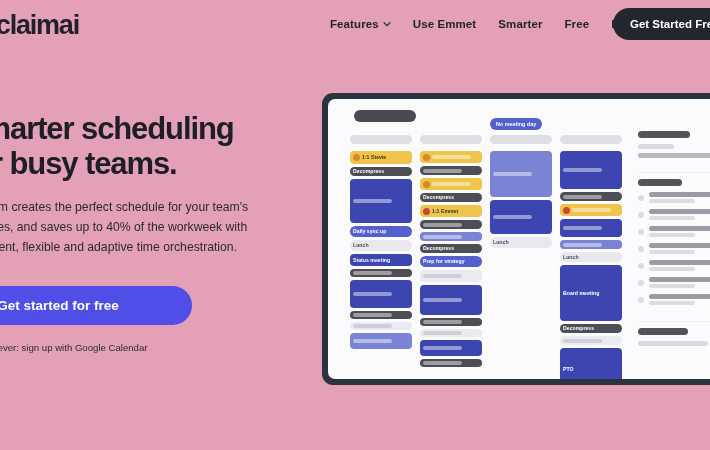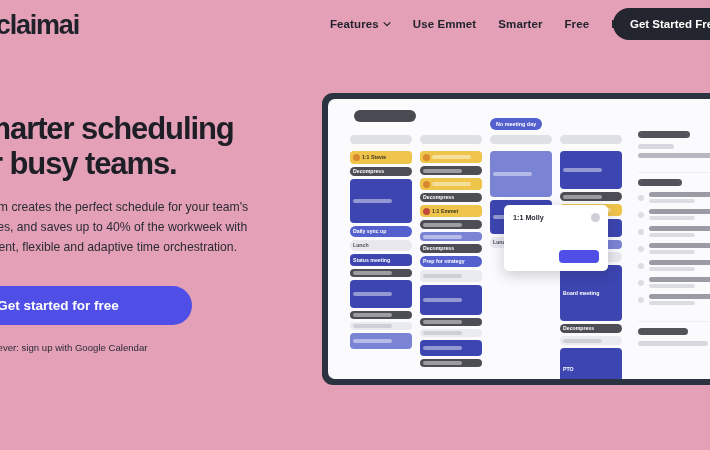--- a/index.html
+++ b/index.html
@@ -334,25 +334,20 @@
           </div>
           <div class="ev ghost" style="height: 9px;">
             <div class="bar" style="background: rgb(207, 207, 216);"></div>
           </div>
           <div class="ev blue" style="height: 42px;">
             <span>PTO</span>
           </div>
         </div>
       </div>
 
-    <div class="popup">
-      <div class="popup-title">1:1 Molly</div>
-      <div class="popup-av"></div>
-      <div class="popup-btn"></div>
-    </div>
 
     <div class="side-panel">
       <div class="sp-block">
         <div class="sp-title"></div>
         <div class="sp-line" style="width:36px"></div>
         <div class="sp-line" style="width:78px;background:#b7b7c0"></div>
       </div>
       <div class="sp-block">
         <div class="sp-title" style="width:44px"></div>
         <div class="sp-row">

